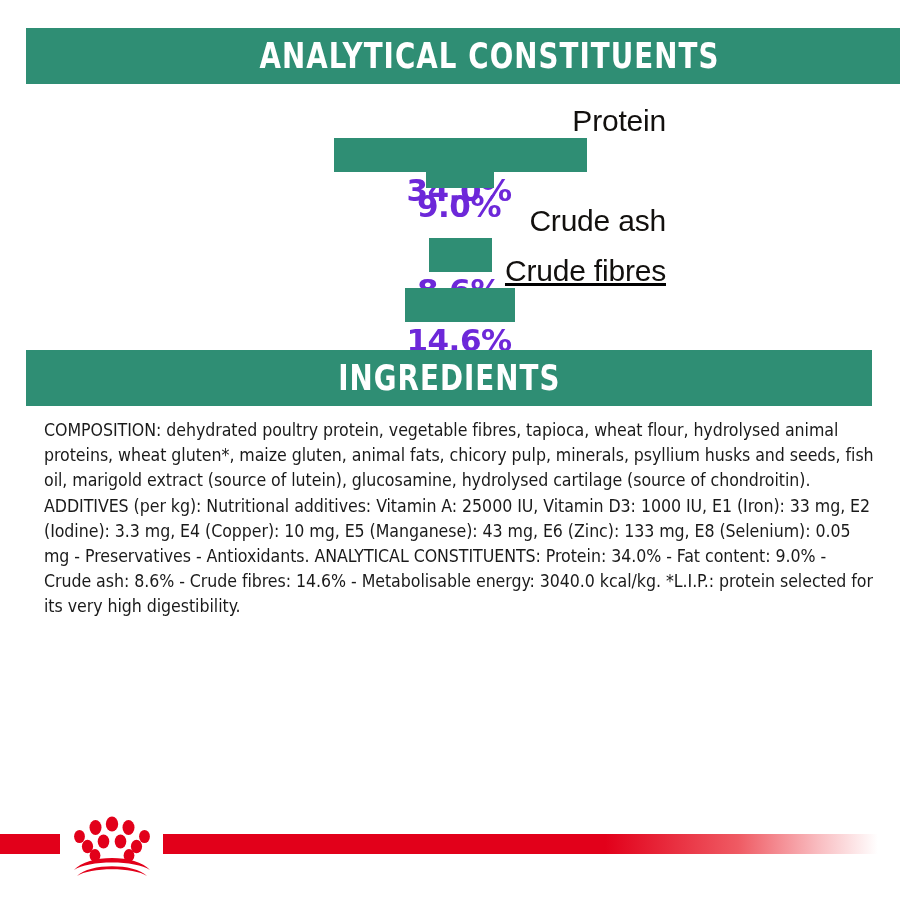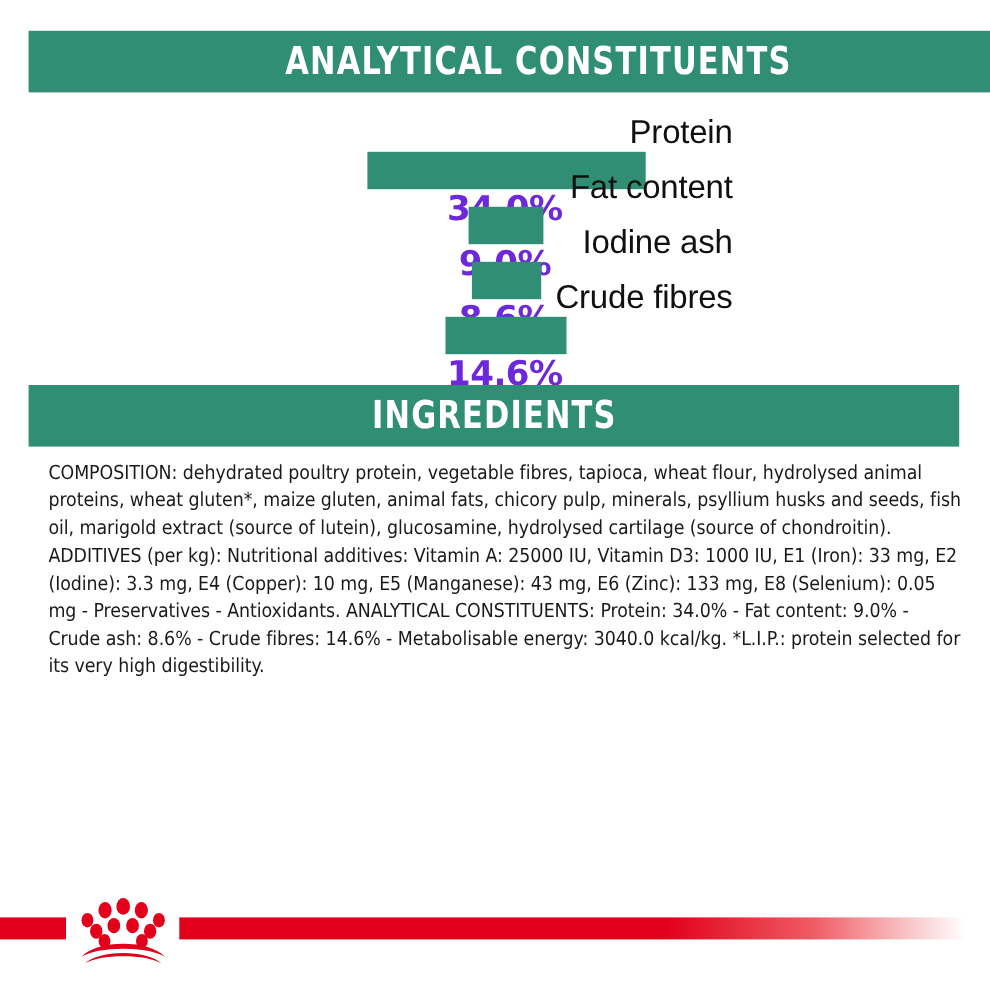--- a/index.html
+++ b/index.html
@@ -165,36 +165,35 @@
 
     <div class="bar-row" style="top:0px;">
       <div class="bar-label">Protein</div>
       <div class="bar-track">
         <div class="bar-fill" style="width:253px;"></div>
       </div>
       <div class="bar-value">34.0%</div>
     </div>
 
     <div class="bar-row" style="top:50px;">
-      <div class="bar-label">Fat content</div>
       <div class="bar-track">
         <div class="bar-fill" style="width:68px;"></div>
       </div>
       <div class="bar-value">9.0%</div>
     </div>
 
     <div class="bar-row" style="top:100px;">
-      <div class="bar-label">Iodine ash</div>
+      <div class="bar-label">Crude ash</div>
       <div class="bar-track">
         <div class="bar-fill" style="width:63px;"></div>
       </div>
       <div class="bar-value">8.6%</div>
     </div>
 
-    <div class="bar-row" style="top:150px;">
+    <div class="bar-row" style="top:150px;text-decoration:underline;">
       <div class="bar-label">Crude fibres</div>
       <div class="bar-track">
         <div class="bar-fill" style="width:110px;"></div>
       </div>
       <div class="bar-value">14.6%</div>
     </div>
 
   </div>
 
   <div class="section-header" id="hdr-ingredients">

